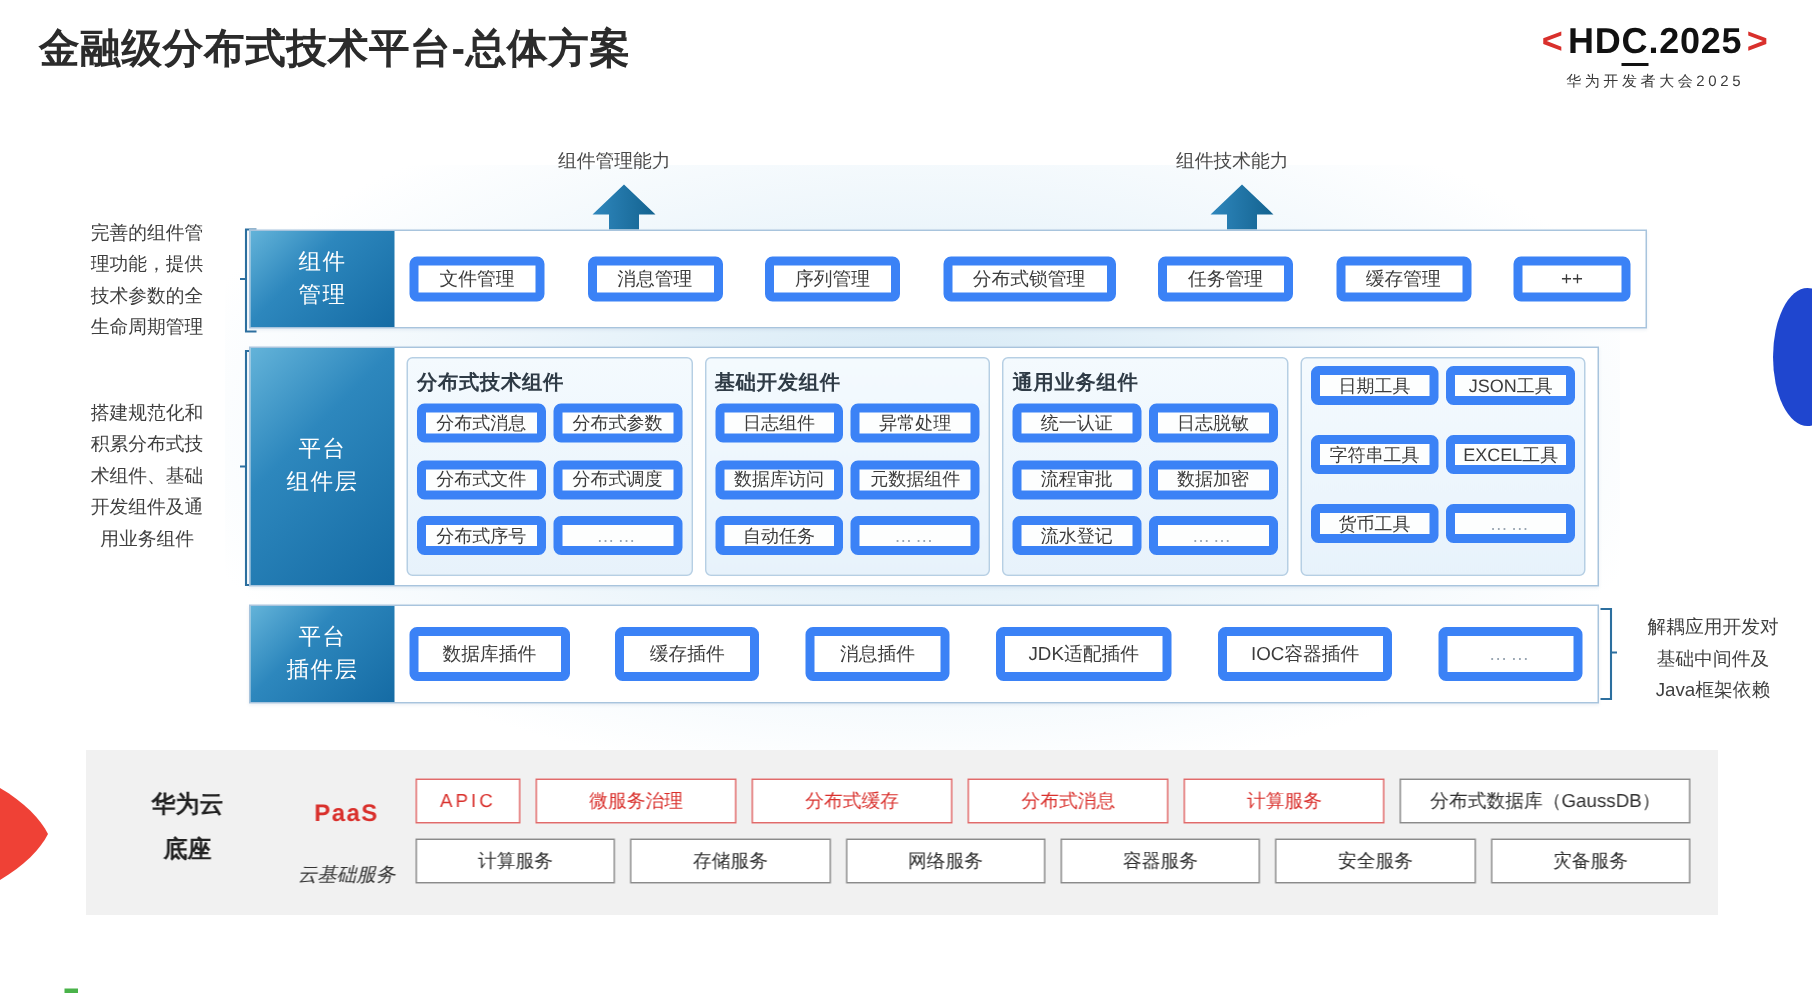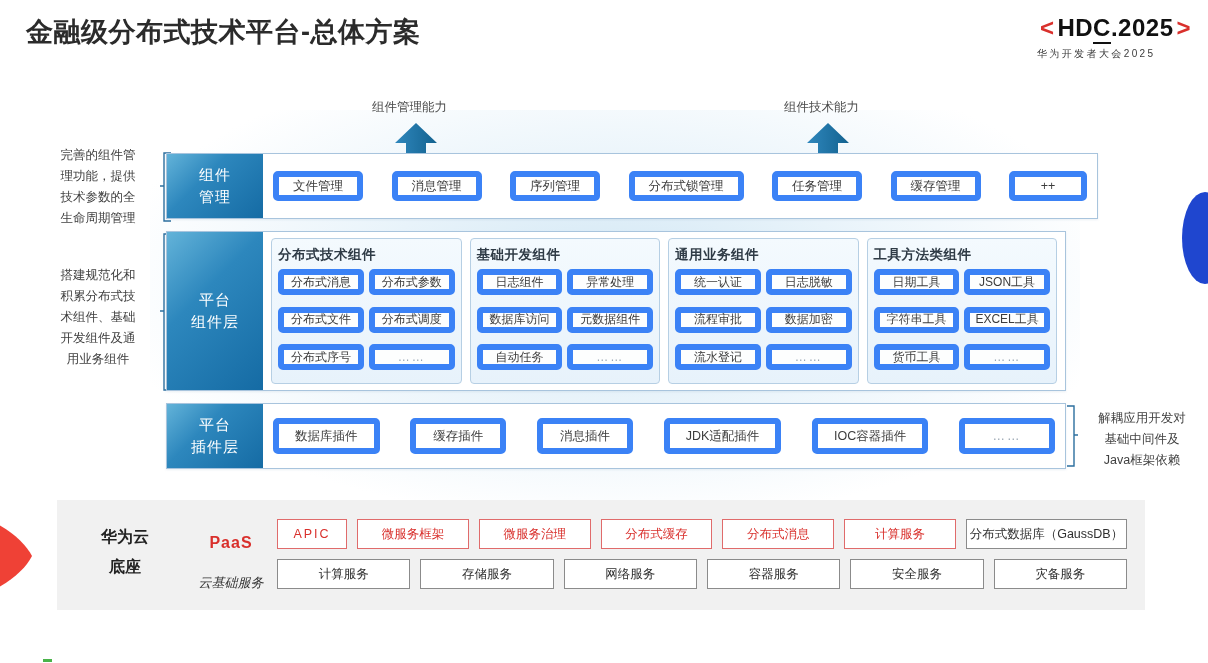--- a/index.html
+++ b/index.html
@@ -7,21 +7,21 @@
     width:1208px;height:663px;background:#ffffff;
     font-family:"Liberation Sans","DejaVu Sans",sans-serif;
     color:#333;overflow:hidden;position:relative;
   }
   
   .page-title{
     position:absolute;left:26px;top:14px;
     font-size:27px;font-weight:bold;color:#2b2b2b;letter-spacing:.5px;
     white-space:nowrap;
   }
-  .hdc-logo{position:absolute;right:14px;top:16px;}
+  .hdc-logo{position:absolute;right:26px;top:16px;text-align:center;}
   .hdc-main{font-size:24px;font-weight:bold;color:#111;letter-spacing:.5px;white-space:nowrap;line-height:1;}
   .hdc-main .brk{color:#d9302c;font-weight:bold;margin:0 3px;}
   .hdc-main .underc{border-bottom:2px solid #111;padding-bottom:1px;}
   .hdc-sub{margin-top:7px;font-size:10px;color:#3a3a3a;letter-spacing:2.4px;white-space:nowrap;}
 
   
   .canvas{position:absolute;left:0;top:0;width:1208px;height:663px;}
 
   
   .glow{
@@ -258,21 +258,20 @@
           <div class="chip">统一认证</div>
           <div class="chip">日志脱敏</div>
           <div class="chip">流程审批</div>
           <div class="chip">数据加密</div>
           <div class="chip">流水登记</div>
           <div class="chip dots">……</div>
         </div>
       </div>
 
       <div class="group">
-        <div class="group-title">工具方法类组件</div>
         <div class="group-grid">
           <div class="chip">日期工具</div>
           <div class="chip">JSON工具</div>
           <div class="chip">字符串工具</div>
           <div class="chip">EXCEL工具</div>
           <div class="chip">货币工具</div>
           <div class="chip dots">……</div>
         </div>
       </div>
 
@@ -298,21 +297,20 @@
     <div class="paas-left">
       <div>华为云</div>
       <div>底座</div>
     </div>
     <div class="paas-rows">
 
       <div class="paas-row">
         <div class="paas-rowlabel red">PaaS</div>
         <div class="paas-items">
           <div class="pbox red w-sm ls">APIC</div>
-          <div class="pbox red w-md">微服务框架</div>
           <div class="pbox red w-md">微服务治理</div>
           <div class="pbox red w-md">分布式缓存</div>
           <div class="pbox red w-md">分布式消息</div>
           <div class="pbox red w-md">计算服务</div>
           <div class="pbox gray w-lg">分布式数据库（GaussDB）</div>
         </div>
       </div>
 
       <div class="paas-row">
         <div class="paas-rowlabel gray">云基础服务</div>

